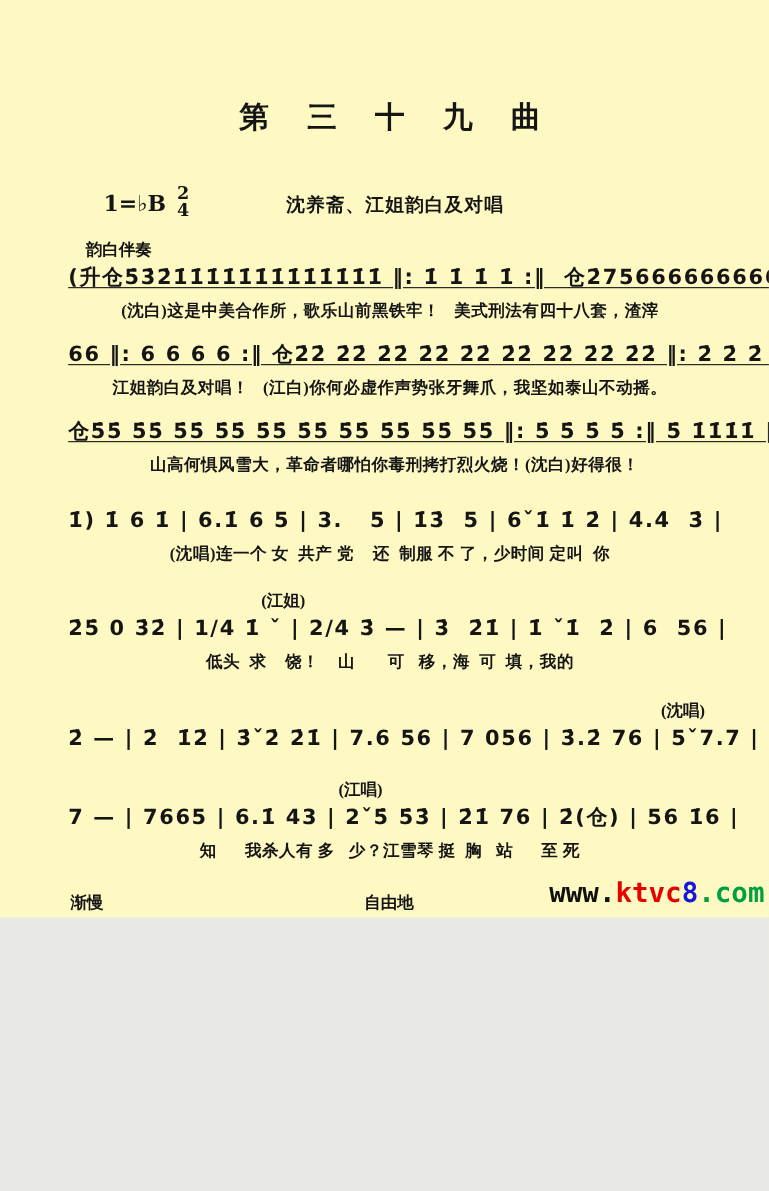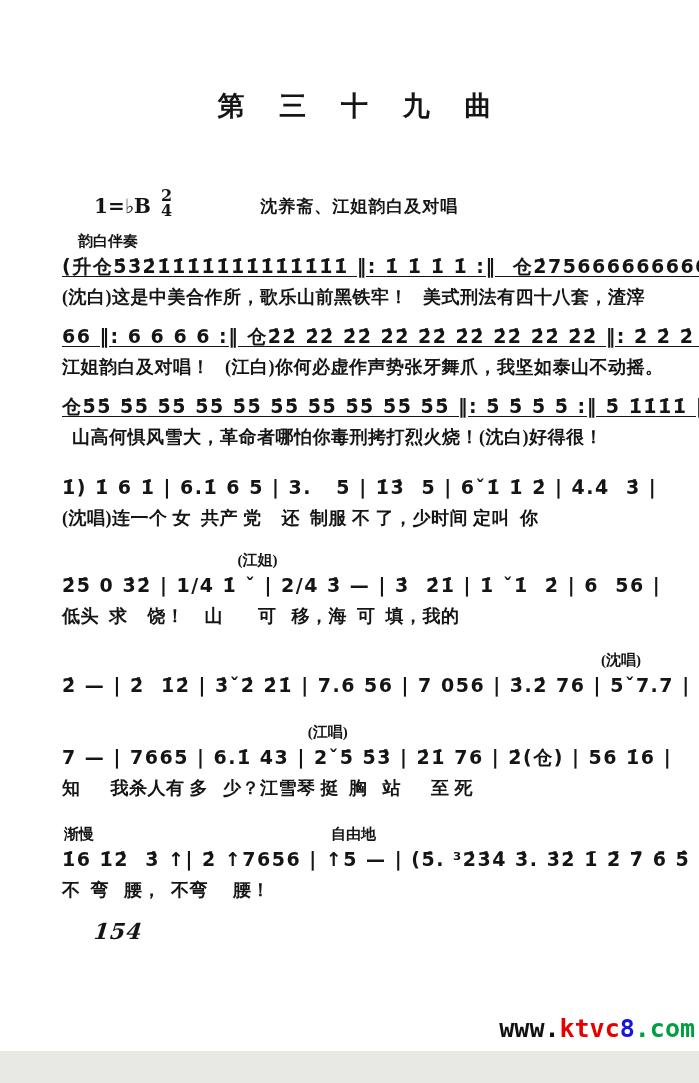--- a/index.html
+++ b/index.html
@@ -3,44 +3,44 @@
 <meta charset="utf-8">
 <style>
   html,body { margin:0; padding:0; }
   body {
     width:699px; height:1083px;
     background:#e8e8e4;
     font-family:"Liberation Serif", serif;
   }
   .page {
     position:relative;
-    width:699px; height:1051px;
-    background:#ffffff;
+    width:699px; height:834px;
+    background:#fef9c3;
     color:#151515;
     overflow:hidden;
     box-sizing:border-box;
   }
   .content { padding:88px 52px 0 62px; }
 
   .section-title {
     text-align:center;
     font-size:27px; font-weight:bold;
     letter-spacing:14px;
     margin:0 0 0 14px;
   }
   .song-title {
     text-align:center;
     font-size:32px; font-weight:bold;
     letter-spacing:5px;
     margin:24px 0 0 0;
   }
 
   .keyline {
-    display:flex; align-items:flex-end;
-    margin-top:50px; height:44px;
+    display:flex; align-items:center;
+    margin-top:36px; height:44px;
   }
   .key-sig {
     font-family:"DejaVu Serif", serif;
     font-weight:bold; font-size:20px;
     margin-left:32px; padding-top:6px;
   }
   .meter {
     display:inline-flex; flex-direction:column; align-items:center;
     font-family:"DejaVu Serif", serif;
     font-weight:bold; font-size:16px; line-height:15px;
@@ -74,24 +74,25 @@
     font-weight:bold; font-size:19px;
     letter-spacing:1.5px;
     white-space:pre;
     line-height:27px;
   }
   .sys1 .notation, .sys2 .notation, .sys3 .notation {
     text-decoration:underline;
     text-underline-offset:3px;
   }
   .lyrics {
-    font-size:18px; font-weight:bold;
+    font-size:15px; font-weight:bold;
     white-space:pre;
     margin-top:5px; line-height:25px;
     letter-spacing:0.5px;
+    text-align:center;
   }
 
   .page-number {
     position:absolute; left:94px; top:918px;
     font-family:"DejaVu Serif", serif;
     font-style:italic; font-weight:bold;
     font-size:22px; letter-spacing:1px;
     transform:skewX(-6deg);
   }
   .watermark {

